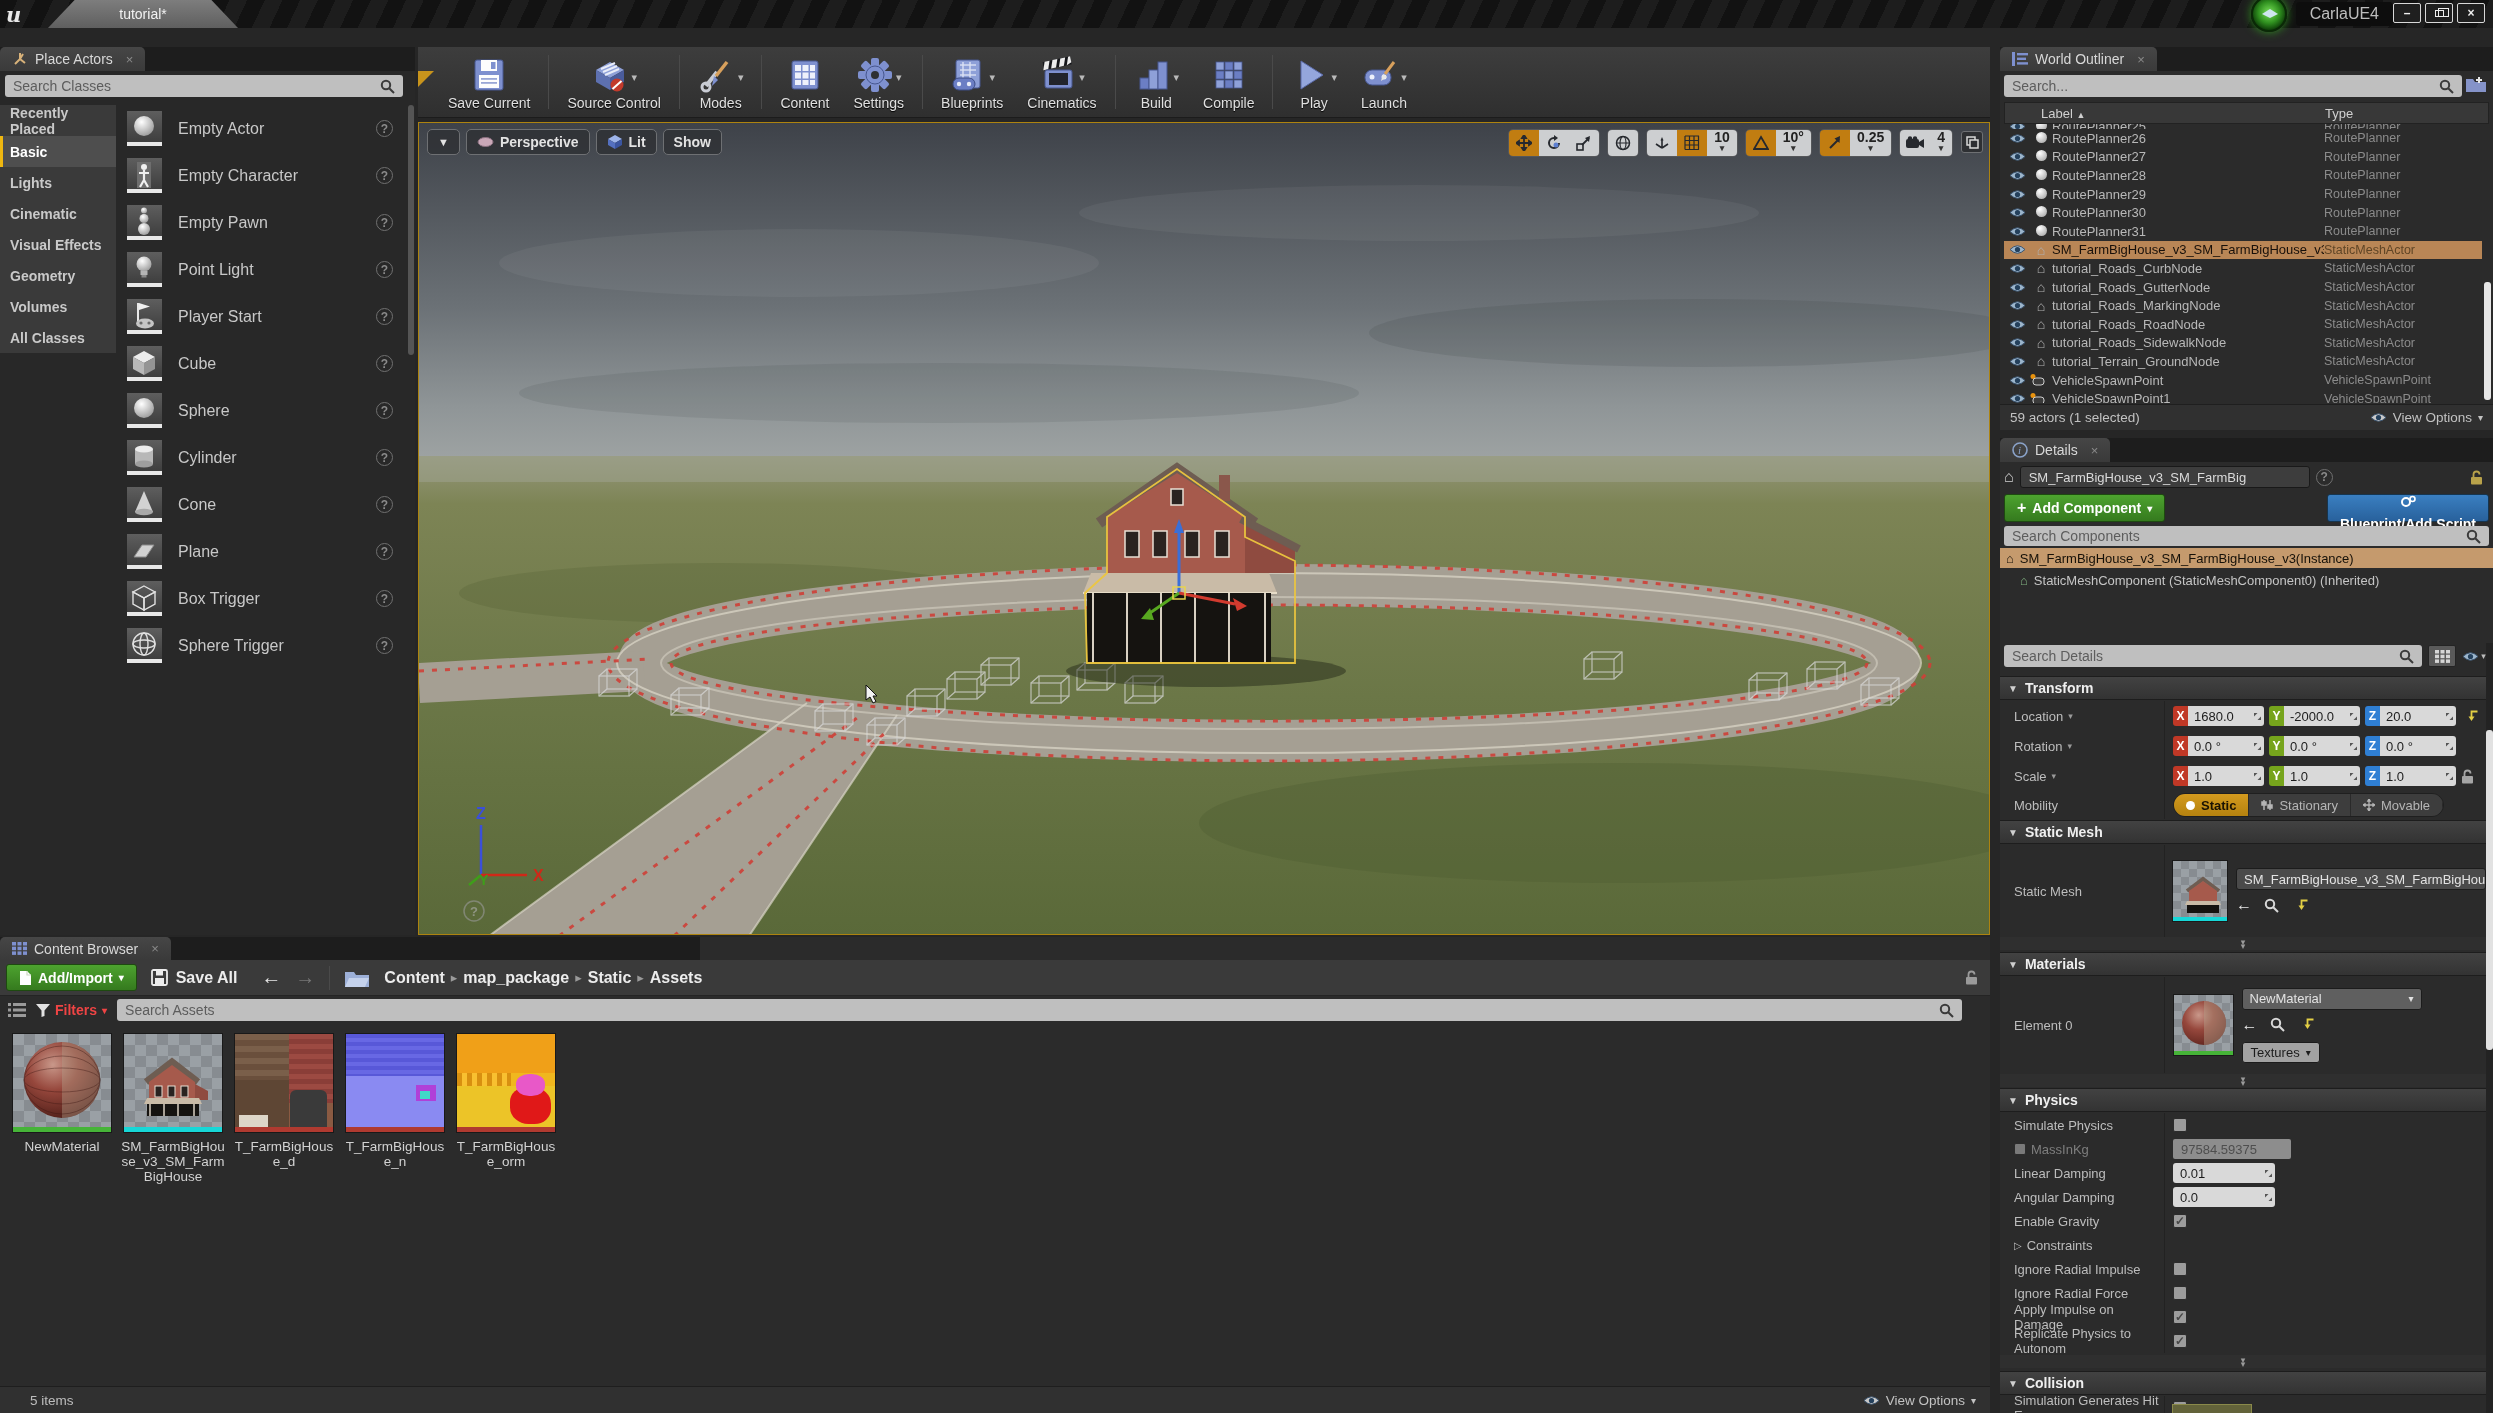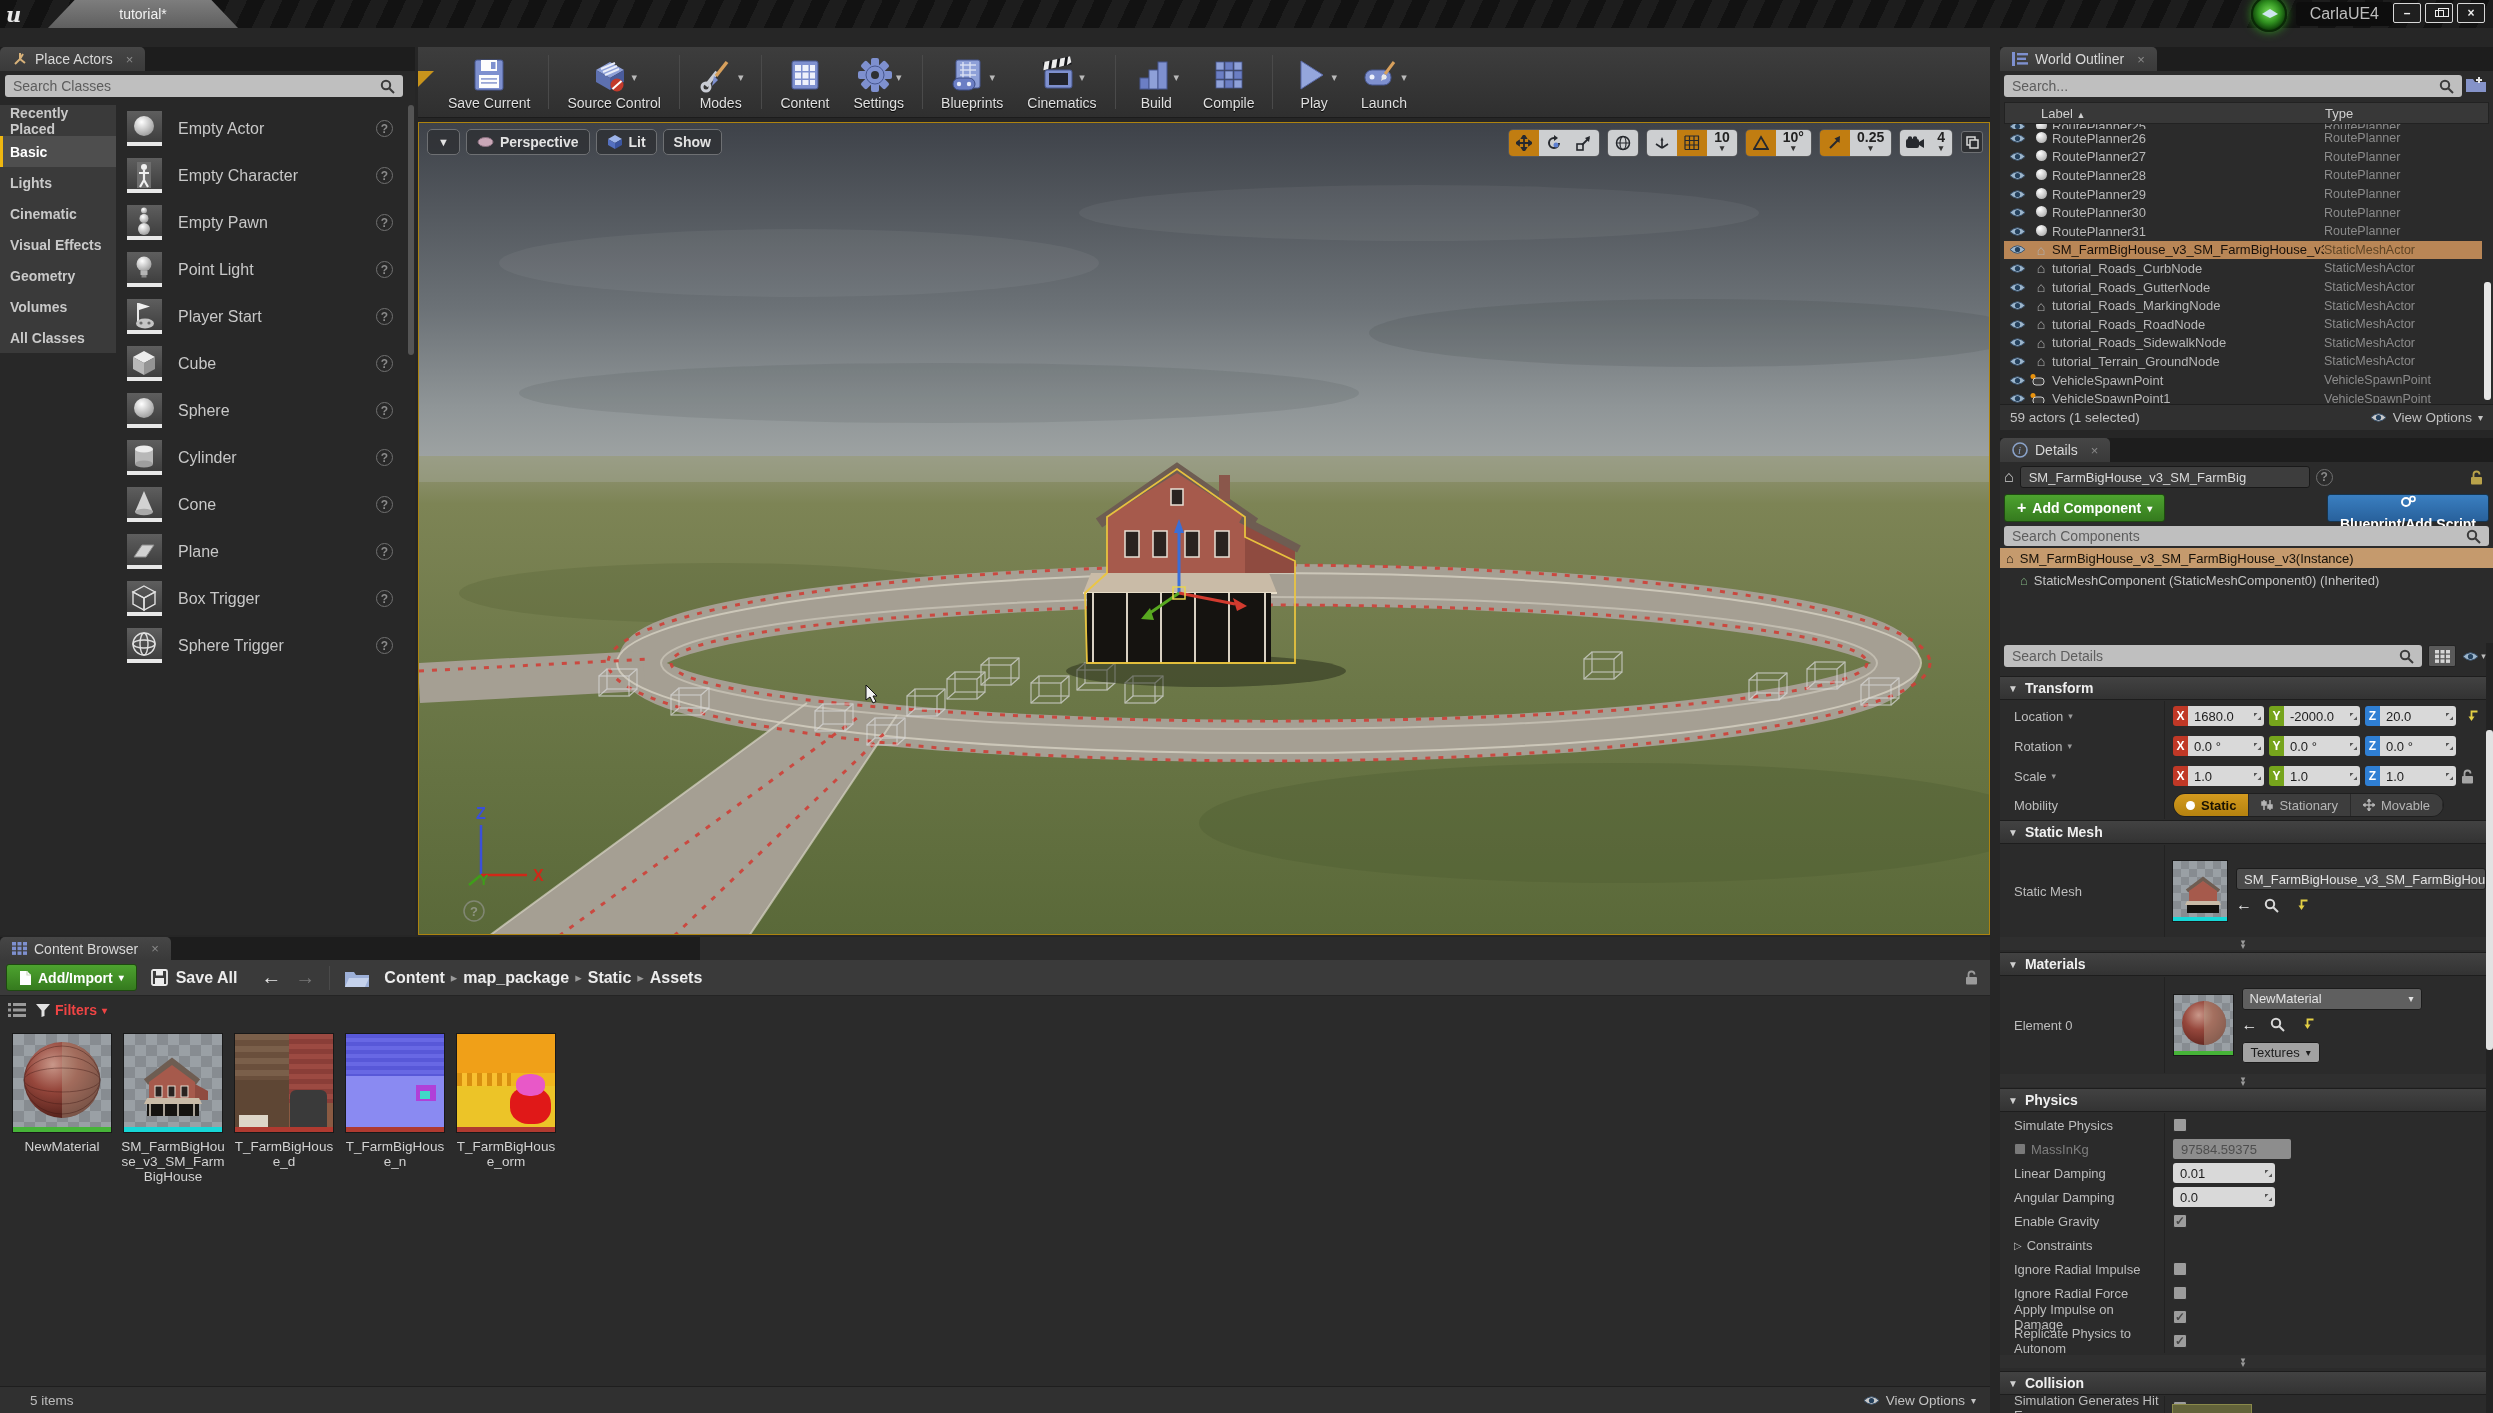--- a/index.html
+++ b/index.html
@@ -1829,20 +1829,29 @@
         </span>
       <span style="display:flex;align-items:center;gap:5px;font-size:14px;font-weight:bold;color:#ef4444">
         <span id="cb-funnel">
             <svg width="14" height="13" viewBox="0 0 14 13">
               <polygon points="0,0 14,0 8.5,6.5 8.5,12 5.5,13 5.5,6.5" fill="#e2e2e2"></polygon>
             </svg>
           </span>
         <span>Filters</span>
         <span style="font-size:10px">▾</span>
       </span>
+      <div class="search-box" style="flex:1;height:22px;margin-right:20px">
+        <span class="ph">Search Assets</span>
+        <span id="cb-search-icon">
+            <svg width="15" height="15" viewBox="0 0 15 15">
+              <circle cx="6" cy="6" r="4.2" fill="none" stroke="#3a3a3a" stroke-width="2"></circle>
+              <line x1="9.2" y1="9.2" x2="14" y2="14" stroke="#3a3a3a" stroke-width="2"></line>
+            </svg>
+          </span>
+      </div>
     </div>
     <div class="cb-assets" id="cb-assets">
         <div class="asset-tile">
           <div class="tile-thumb">
             <svg width="98" height="98" viewBox="0 0 98 98">
               <defs>
                 <radialGradient id="am" cx="38%" cy="30%" r="75%">
                   <stop offset="0" stop-color="#c9988a"></stop>
                   <stop offset=".45" stop-color="#96473c"></stop>
                   <stop offset="1" stop-color="#4e1d17"></stop>

